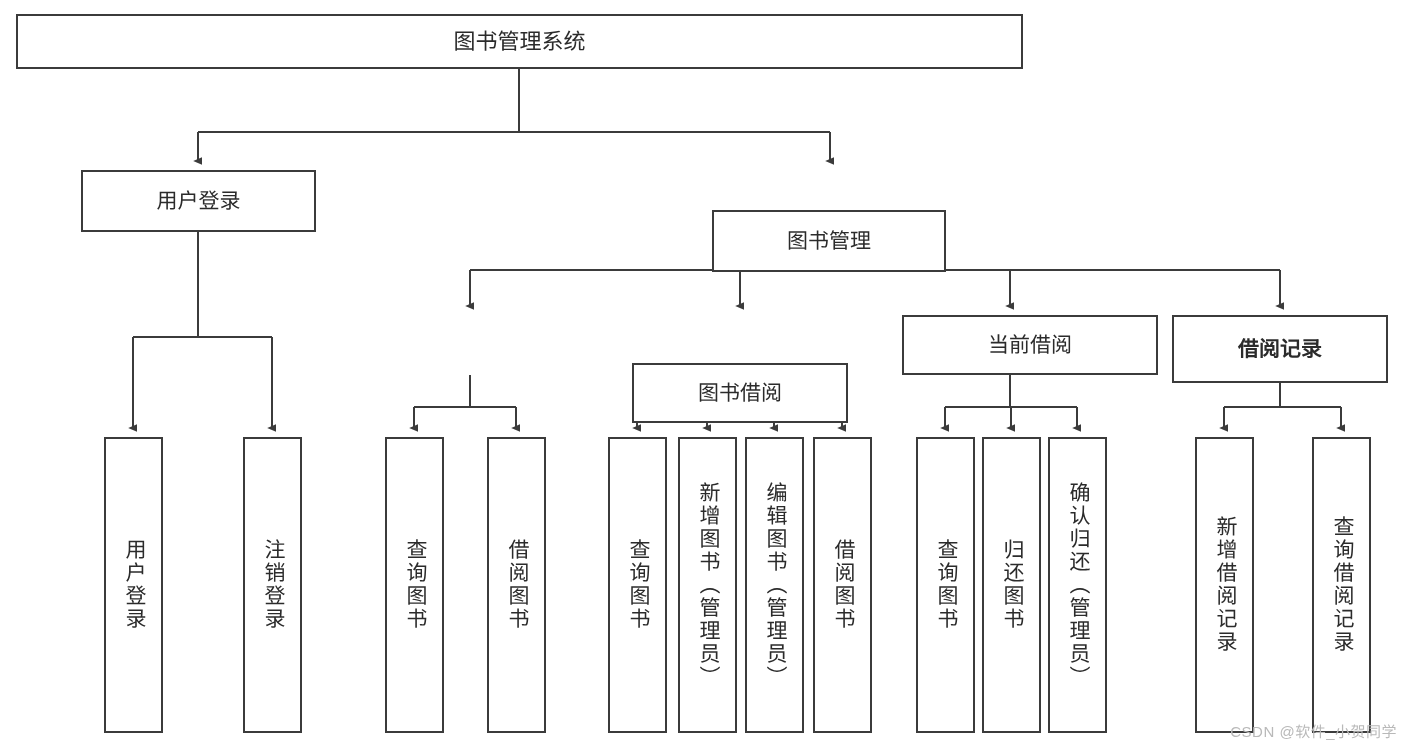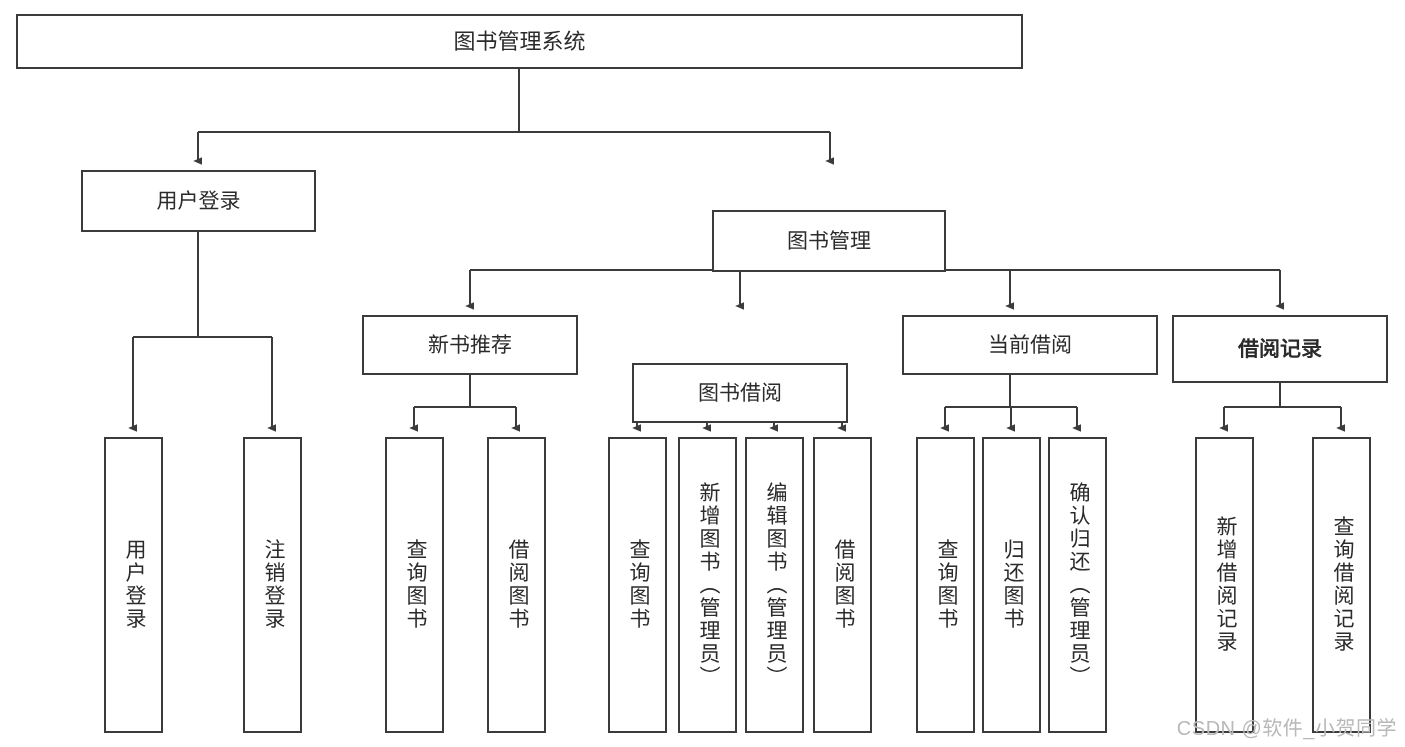--- a/index.html
+++ b/index.html
@@ -57,21 +57,21 @@
   .node-v .vlabel {
     writing-mode: vertical-rl;
     text-orientation: upright;
     display: block;
     white-space: nowrap;
   }
   #watermark {
     position: absolute;
     right: 8px;
     bottom: 6px;
-    font-size: 20px;
+    font-size: 15px;
     color: #b9b9b9;
     white-space: nowrap;
     letter-spacing: 0.5px;
     text-align: right;
   }
 </style>
 </head>
 <body>
 
 <div id="diagram-root">
@@ -130,23 +130,20 @@
     <span>图书管理系统</span>
   </div>
 
   <div class="node node-h" style="left:81px; top:170px; width:235px; height:62px;">
     <span>用户登录</span>
   </div>
   <div class="node node-h" style="left:712px; top:170px; width:234px; height:62px;margin-top:40px;">
     <span>图书管理</span>
   </div>
 
-  <div class="node node-h" style="left:362px; top:315px; width:216px; height:60px;">
-    <span>新书推荐</span>
-  </div>
   <div class="node node-h" style="left:632px; top:315px; width:216px; height:60px;margin-top:48px;">
     <span>图书借阅</span>
   </div>
   <div class="node node-h" style="left:902px; top:315px; width:256px; height:60px;">
     <span>当前借阅</span>
   </div>
   <div class="node node-h" style="left:1172px; top:315px; width:216px; height:68px;font-weight:bold;">
     <span>借阅记录</span>
   </div>
 

